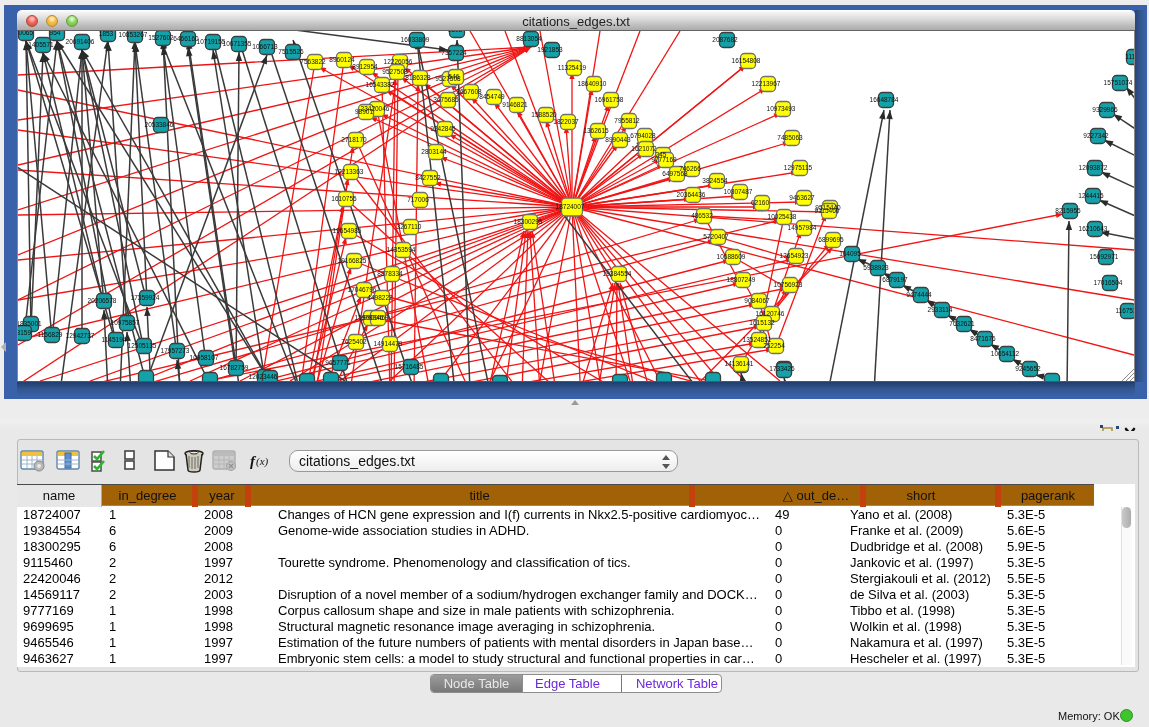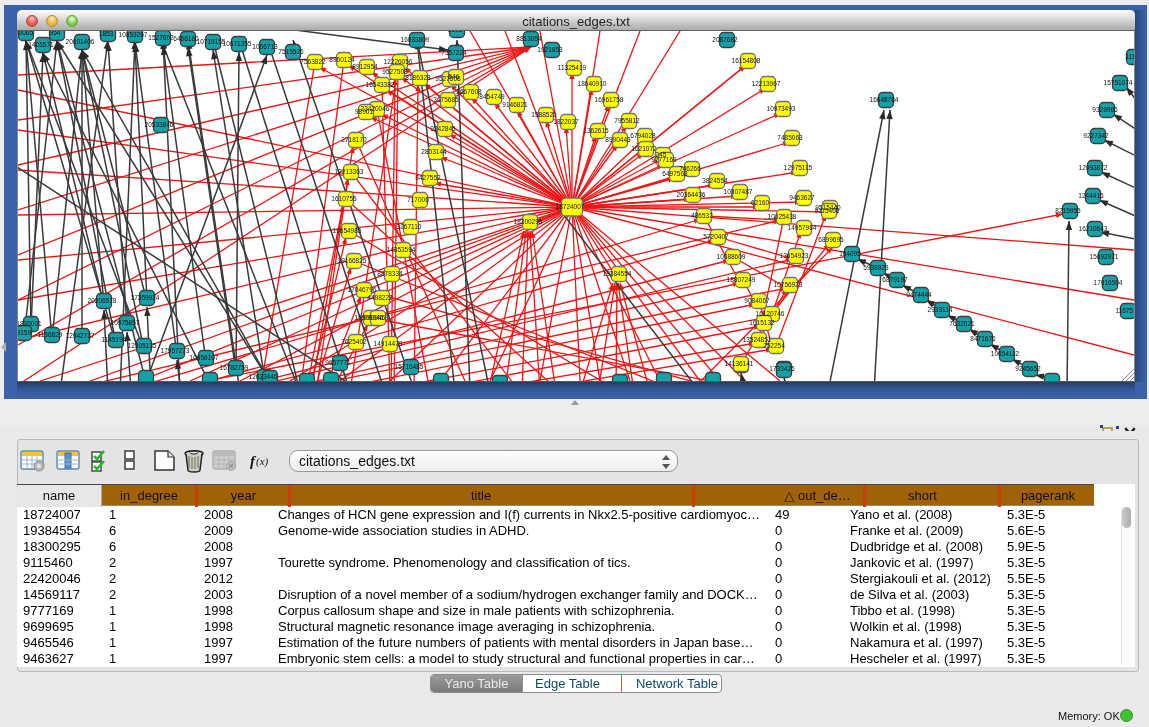--- a/index.html
+++ b/index.html
@@ -17,31 +17,31 @@
 #canvas{left:17px;top:31px;width:1118px;height:351px;background:#fff;border-left:1px solid #888;border-right:1px solid #888;border-bottom:1px solid #555;overflow:hidden}
 
 #tphead{left:0;top:419px;width:1149px;height:32px;background:linear-gradient(#f0f0f0,#dedede);border-bottom:1px solid #c4c4c4}
 #tptitle{left:18px;top:9px;font-size:13px;color:#333}
 #panel{left:0;top:431px;width:1149px;height:296px;background:#e9e9e9}
 #container{left:17px;top:8px;width:1122px;height:233px;background:#e4e4e4;border:1px solid #b9b9b9;border-radius:3px}
 
 #combo{left:289px;top:450px;width:389px;height:22px;border:1px solid #999;border-radius:9px;background:linear-gradient(#fff,#ededed);font-size:14px;color:#111;line-height:20px;padding-left:9px}
 
 #thead{left:17px;top:484px;width:1077px;height:22px;background:#a16207;border-top:1px solid #4a4a4a;border-bottom:1px solid #8a8a8a;font-size:13px;color:#111}
-.hc{position:absolute;top:0;height:22px;line-height:21px;text-align:center;border-right:3px solid #c2410c}
+.hc{position:absolute;top:0;height:22px;line-height:21px;text-align:center;border-right:6px solid #c2410c}
 #twhite{left:17px;top:484px;width:1118px;height:183px;background:#fff}
 .trow{position:absolute;left:0;width:1118px;height:16px;font-size:13px;color:#000;line-height:16px}
 .trow span{position:absolute;white-space:nowrap;overflow:hidden}
 .c1{left:23px;width:78px}.c2{left:109px;width:85px}.c3{left:204px;width:65px}.c4{left:278px;width:488px}.c5{left:775px;width:66px}.c6{left:850px;width:145px}.c7{left:1007px;width:85px}
 
 #sbtrack{left:1121px;top:507px;width:11px;height:158px;background:#fafafa;border-left:1px solid #e0e0e0}
 #sbthumb{left:1122px;top:507px;width:9px;height:21px;background:linear-gradient(90deg,#c9c9c9,#adadad);border-radius:5px}
 
 #seg{left:430px;top:674px;width:292px;height:19px;border:1px solid #8d8d8d;border-radius:4px;background:#fff;font-size:13px;overflow:hidden}
-.sg{position:absolute;top:0;height:19px;line-height:18px;text-align:center;color:#0c4a6e}
+.sg{position:absolute;top:0;height:19px;line-height:18px;text-align:center;color:#6d28d9}
 #sg1{left:0;width:91px;background:linear-gradient(#9c9c9c,#747474);color:#e9e9e9}
 #sg2{left:91px;width:90px;border-left:1px solid #8d8d8d}
 #sg3{left:190px;width:111px;border-left:1px solid #ef4444}
 #mem{left:1058px;top:710px;font-size:11px;color:#111}
 #memdot{left:1120px;top:709px;width:13px;height:13px;border-radius:7px;background:#3ec42d;border:1px solid #2f8d22}
 </style></head><body>
 <div id="desk" class="abs"></div>
 <div id="deskshadow" class="abs"></div>
 <div id="deskshadowR" class="abs"></div>
 <div id="canvas" class="abs">
@@ -797,21 +797,21 @@
 </svg>
 <div id="combo" class="abs">citations_edges.txt
  <svg class="abs" style="right:6px;top:3px" width="10" height="16">
       <path d="M5 1 L9 6 H1 Z M5 15 L1 10 H9 Z" fill="#555"></path>
     </svg>
 </div>
 <div id="twhite" class="abs"></div>
 <div id="thead" class="abs">
  <span class="hc" style="left:0;width:85px;background:#e7e7e7;border-right:1px solid #aaa">name</span>
  <span class="hc" style="left:86px;width:95px">in_degree</span>
- <span class="hc" style="left:182px;width:92px">year</span>
+ <span class="hc" style="left:182px;width:52px">year</span>
  <span class="hc" style="left:253px;width:425px">title</span>
  <span class="hc" style="left:755px;width:94px">△ out_de…</span>
  <span class="hc" style="left:830px;width:154px">short</span>
  <span class="hc" style="left:985px;width:92px;border-right:none">pagerank</span>
 </div>
 <div class="trow" style="top:507px">
 <span class="c1">18724007</span>
     <span class="c2">1</span>
     <span class="c3">2008</span>
     <span class="c4">Changes of HCN gene expression and I(f) currents in Nkx2.5-positive cardiomyoc…</span>
@@ -894,21 +894,21 @@
     <span class="c2">1</span>
     <span class="c3">1997</span>
     <span class="c4">Embryonic stem cells: a model to study structural and functional properties in car…</span>
     <span class="c5">0</span>
     <span class="c6">Hescheler et al. (1997)</span>
     <span class="c7">5.3E-5</span>
   </div>
 <div id="sbtrack" class="abs"></div>
 <div id="sbthumb" class="abs"></div>
 <div id="seg" class="abs">
-    <span id="sg1" class="sg">Yano Table</span>
+    <span id="sg1" class="sg">Node Table</span>
     <span id="sg2" class="sg">Edge Table</span>
     <span id="sg3" class="sg">Network Table</span>
   </div>
 <svg class="abs" style="left:568px;top:399px" width="14" height="8">
     <path d="M7 1 L11 6 H3 Z" fill="#9a9a9a"></path>
   </svg>
 <svg class="abs" style="left:0px;top:340px" width="8" height="14">
     <path d="M6 2 L1 7 L6 12 Z" fill="#b0b0b0"></path>
   </svg>
 <div id="mem" class="abs">Memory: OK</div>

